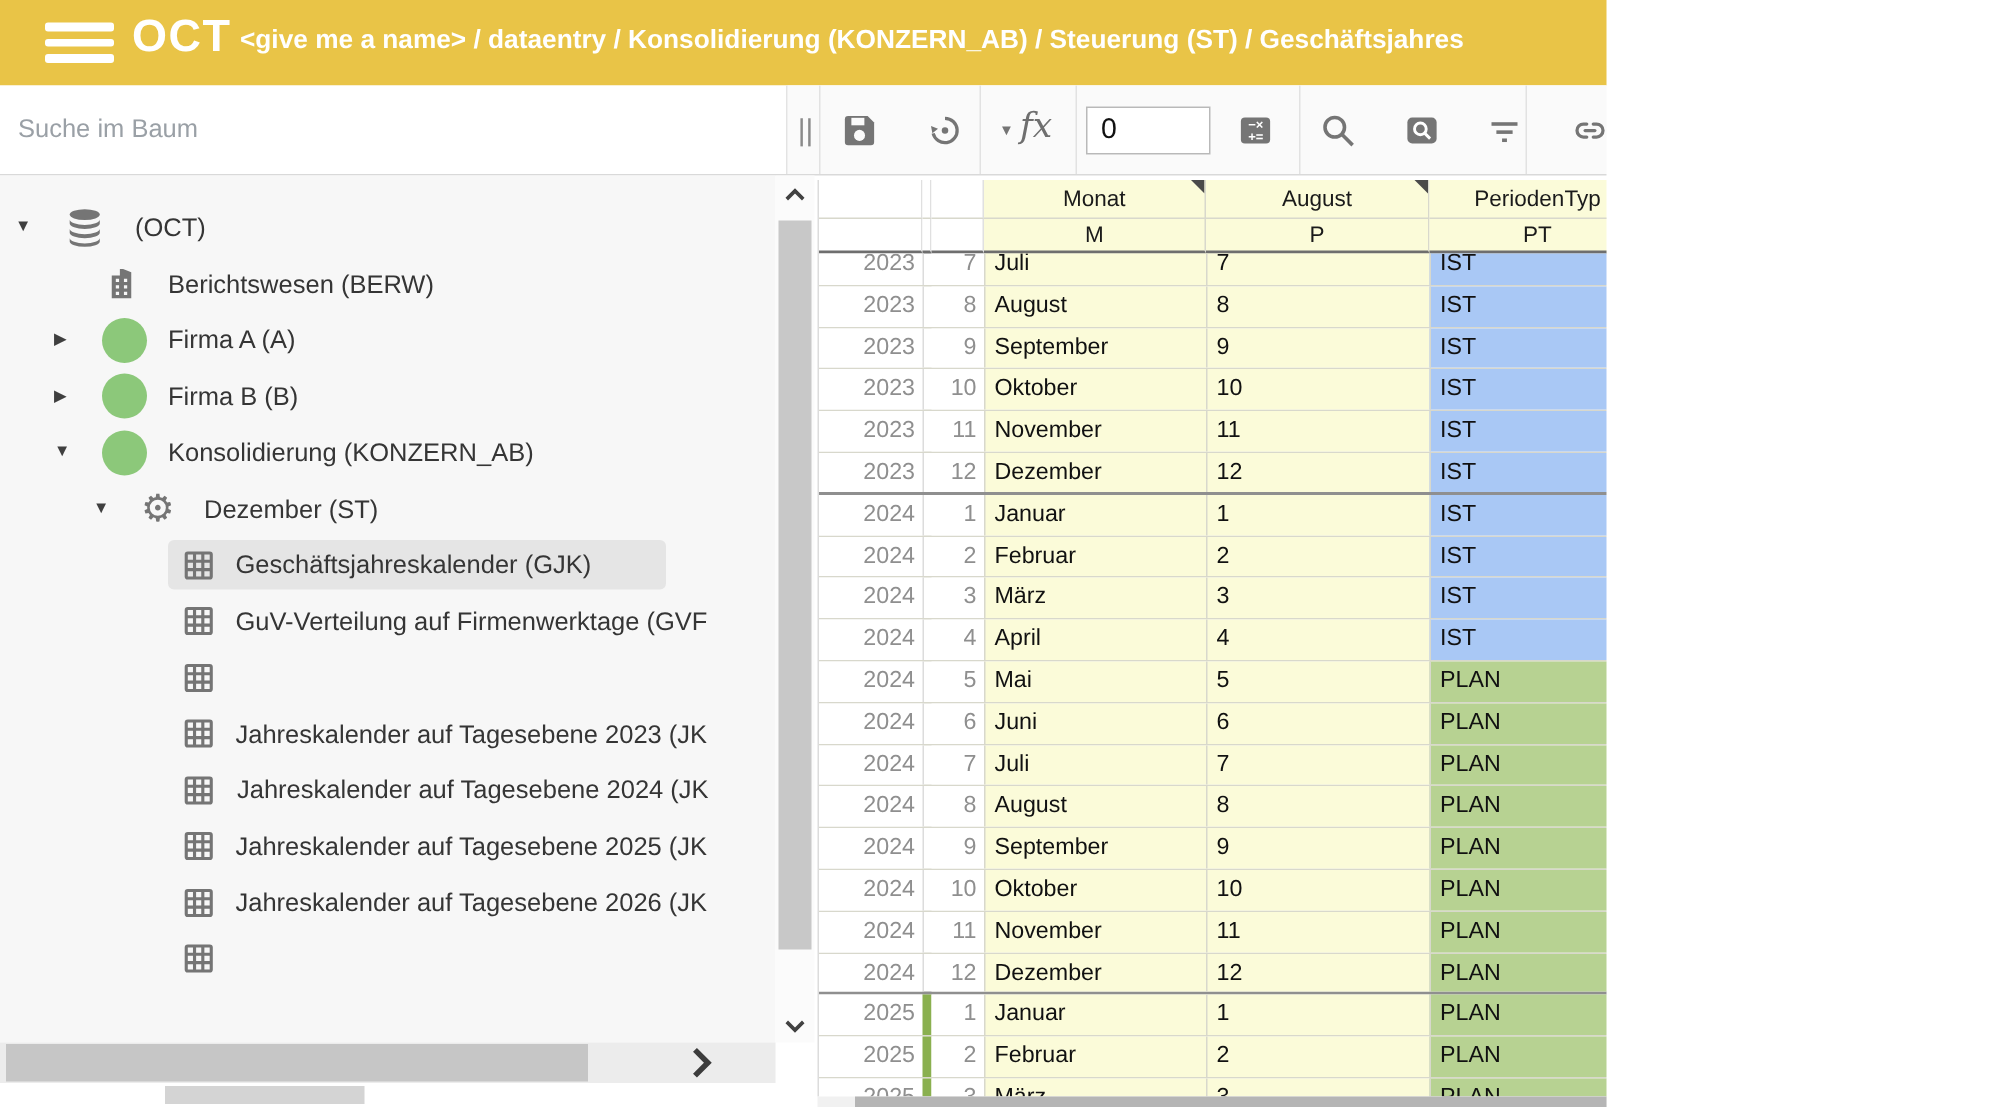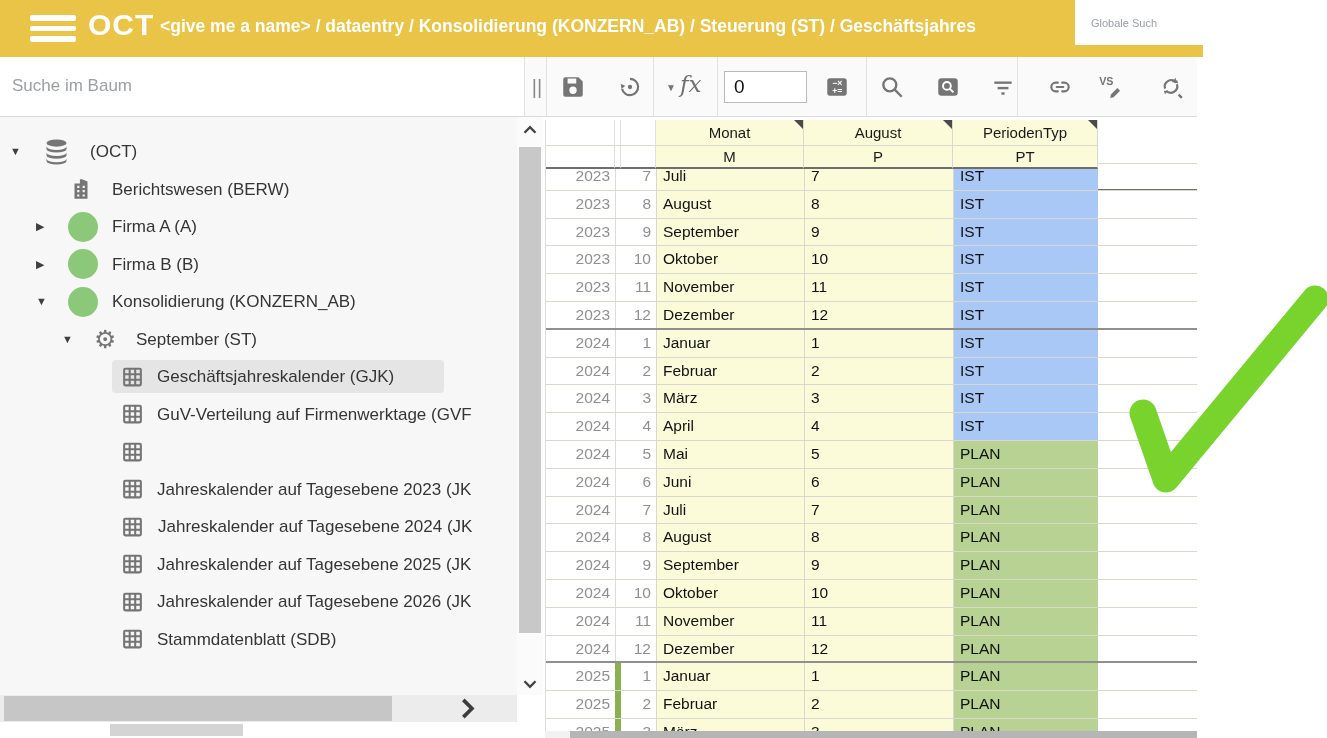--- a/index.html
+++ b/index.html
@@ -1,16 +1,16 @@
 <!DOCTYPE html>
 <html><head>
 <meta charset="utf-8">
 <style>
   html,body{margin:0;padding:0;background:#fff;}
-  #canvas{position:relative;width:1327px;height:738px;overflow:hidden;background:#fff;
+  #canvas{position:relative;width:1071px;height:738px;overflow:hidden;background:#fff;
     font-family:"Liberation Sans",sans-serif;-webkit-font-smoothing:antialiased;}
   
   .topbar{position:absolute;left:0;top:0;width:1203px;height:57px;background:#e9c447;}
   .hamburger{position:absolute;left:30px;top:15px;width:46px;height:27px;cursor:pointer;}
   .hamburger b{display:block;width:46px;height:5.5px;background:#fff;border-radius:2px;margin-bottom:5px;}
   .logo{position:absolute;left:88px;top:8px;color:#fff;font-size:30px;font-weight:700;letter-spacing:1px;}
   .crumb{position:absolute;left:160px;top:0;width:905px;height:57px;line-height:52px;color:#fff;
     font-size:17.5px;font-weight:700;white-space:nowrap;overflow:hidden;}
   .gsearch{position:absolute;left:1075px;top:0;width:196px;height:45px;background:#fff;border:none;
     padding:0 0 0 16px;font-size:11px;color:#333;outline:none;font-family:"Liberation Sans",sans-serif;box-sizing:border-box;}
@@ -212,21 +212,21 @@
         <span class="ticn" style="left:68px">
           <span class="circle" style="background:#8cc87a"></span>
         </span>
         <span class="tlb" style="left: 112px;">Konsolidierung (KONZERN_AB)</span>
       </div>
       <div class="trow" style="top: 203.5px;">
         <span class="arr" style="left:62px">▼</span>
         <span class="ticn" style="left:94px">
           <span class="gearglyph">⚙</span>
         </span>
-        <span class="tlb" style="left: 136px;">September (ST)</span>
+        <span class="tlb" style="left: 136px;">Dezember (ST)</span>
       </div>
       <div class="trow" style="top: 241px;">
         <span class="pill"></span>
         <span class="ticn" style="left:120px">
           <svg width="25" height="25" viewBox="0 0 24 24" fill="none" stroke="#757575" stroke-width="2">
             <rect x="4" y="4" width="16" height="16" rx="1"></rect>
             <line x1="9.3" y1="4" x2="9.3" y2="20"></line>
             <line x1="14.6" y1="4" x2="14.6" y2="20"></line>
             <line x1="4" y1="9.3" x2="20" y2="9.3"></line>
             <line x1="4" y1="14.6" x2="20" y2="14.6"></line>
@@ -308,21 +308,20 @@
       <div class="trow" style="top: 503.5px;">
         <span class="ticn" style="left:120px">
           <svg width="25" height="25" viewBox="0 0 24 24" fill="none" stroke="#757575" stroke-width="2">
             <rect x="4" y="4" width="16" height="16" rx="1"></rect>
             <line x1="9.3" y1="4" x2="9.3" y2="20"></line>
             <line x1="14.6" y1="4" x2="14.6" y2="20"></line>
             <line x1="4" y1="9.3" x2="20" y2="9.3"></line>
             <line x1="4" y1="14.6" x2="20" y2="14.6"></line>
           </svg>
         </span>
-        <span class="tlb" style="left: 157px;">Stammdatenblatt (SDB)</span>
       </div>
     </div>
 <div class="vsb">
   <span class="sbarrow" style="left:2px;top:2px">
     <svg width="22" height="22" viewBox="0 0 24 24" fill="none" stroke="#424242" stroke-width="2.6">
           <polyline points="6,15 12,9 18,15"></polyline>
         </svg></span>
   <div class="thumb"></div>
   <span class="sbarrow" style="left:2px;top:556px">
     <svg width="22" height="22" viewBox="0 0 24 24" fill="none" stroke="#424242" stroke-width="2.6">

